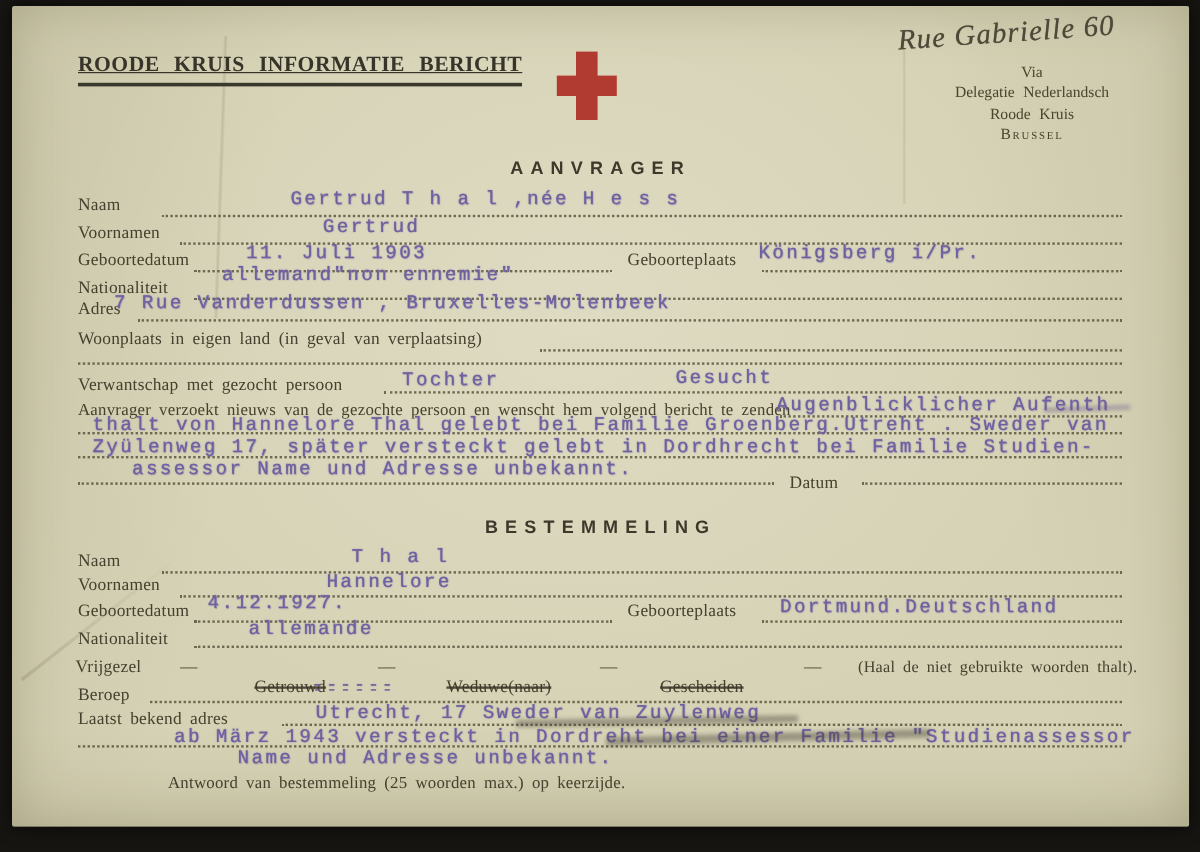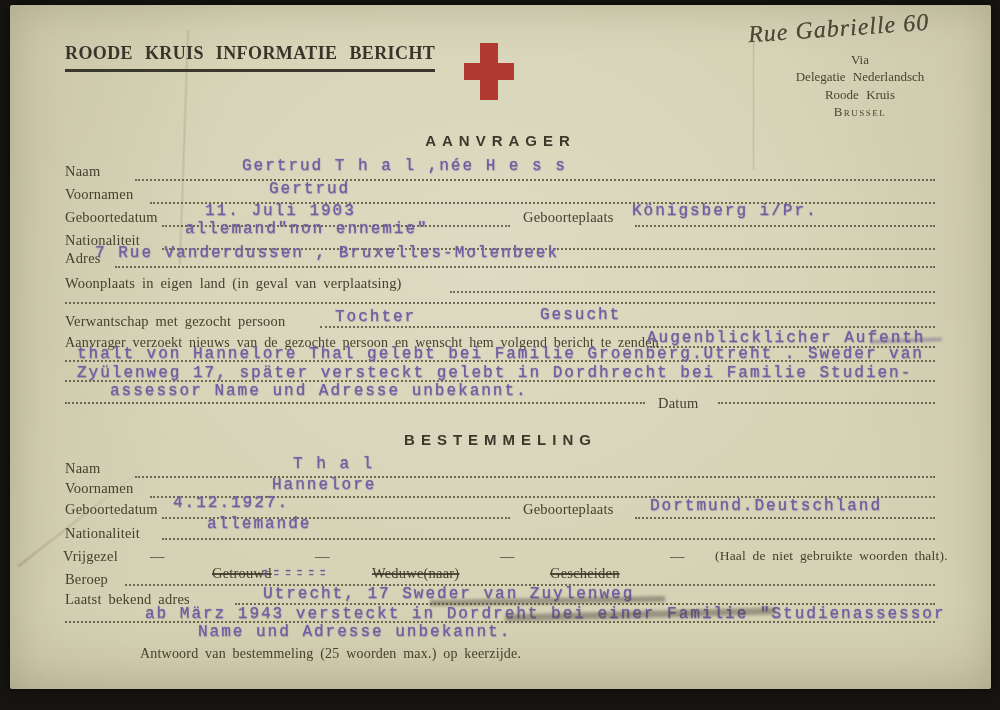--- a/index.html
+++ b/index.html
@@ -13,21 +13,21 @@
            linear-gradient(260deg, rgba(110,100,70,0.08), rgba(110,100,70,0) 20%),
            linear-gradient(0deg, rgba(120,110,75,0.10), rgba(120,110,75,0) 12%);
          box-shadow: inset 0 0 45px rgba(95,88,58,0.28), 0 0 14px rgba(0,0,0,0.65);}
   .lbl{position:absolute;font-size:14.5px;color:#45412e;word-spacing:3px;letter-spacing:.2px;white-space:nowrap;}
   .dots{position:absolute;height:12px;border-bottom:2px dotted rgba(86,80,58,.82);}
   .type{position:absolute;font-family:"Liberation Mono", monospace;font-size:16px;letter-spacing:2px;
         color:#6f61a1;white-space:nowrap;text-shadow:0 0 1px rgba(111,97,161,.85), .5px .5px .8px rgba(111,97,161,.45);}
   .heading{position:absolute;left:0;width:100%;text-align:center;font-family:"Liberation Sans", sans-serif;
            font-weight:700;font-size:15px;letter-spacing:6px;color:#3c392b;}
   .title{position:absolute;font-weight:700;font-size:18px;color:#37342a;letter-spacing:.4px;word-spacing:7px;
-         border-bottom:3px solid #3a372c;padding-bottom:5px;white-space:nowrap;}
+         border-bottom:3px solid #3a372c;padding-bottom:5px;white-space:nowrap;text-decoration:underline;}
   .hand{position:absolute;font-style:italic;font-size:24px;color:#4e4839;letter-spacing:1px;
         transform:rotate(-4deg);white-space:nowrap;text-shadow:0 0 .6px rgba(78,72,57,.8);}
   .via{position:absolute;text-align:center;font-size:13px;color:#49452f;line-height:1.34;word-spacing:4px;}
   .via .sc{font-variant:small-caps;letter-spacing:1.5px;}
   .cross{position:absolute;}
   .cross .v{position:absolute;background:#b23b31;}
   .cross .h{position:absolute;background:#b23b31;}
   .struck{text-decoration:line-through;text-decoration-thickness:1.8px;text-decoration-color:rgba(58,54,40,.85);margin-top:17px;}
   .dash{position:absolute;font-size:14.5px;color:#45412e;}
   .dbl{text-shadow:0 4px 0 #6f61a1, 0 0 1px rgba(111,97,161,.8);}
@@ -85,21 +85,21 @@
     <div class="dots" style="left:105px;top:249px;width:820px;"></div>
     <div class="type" style="left:85px;top:239px;">7 Rue Vanderdussen , Bruxelles-Molenbeek</div>
 
     <div class="lbl" style="left:55px;top:270px;">Woonplaats in eigen land (in geval van verplaatsing)</div>
     <div class="dots" style="left:440px;top:274px;width:485px;"></div>
     <div class="dots" style="left:55px;top:285px;width:870px;"></div>
 
     <div class="lbl" style="left:55px;top:308px;">Verwantschap met gezocht persoon</div>
     <div class="dots" style="left:310px;top:309px;width:615px;"></div>
     <div class="type" style="left:325px;top:303px;">Tochter</div>
-    <div class="type" style="left:530px;top:301px;">Gesucht</div>
+    <div class="type" style="left:553px;top:301px;">Gesucht</div>
 
     <div class="lbl" style="left:55px;top:330px;font-size:14px;">Aanvrager verzoekt nieuws van de gezochte persoon en wenscht hem volgend bericht te zenden</div>
     <div class="dots" style="left:640px;top:329px;width:285px;"></div>
     <div class="type" style="left:637px;top:324px;">Augenblicklicher Aufenth</div>
     <div class="smudge" style="left:860px;top:334px;width:72px;height:3px;transform:rotate(-2deg);background:rgba(100,88,140,.55);"></div>
 
     <div class="dots" style="left:55px;top:343px;width:870px;"></div>
     <div class="type" style="left:67px;top:340px;">thalt von Hannelore Thal gelebt bei Familie Groenberg.Utreht . Sweder van</div>
 
     <div class="dots" style="left:55px;top:363px;width:870px;"></div>

